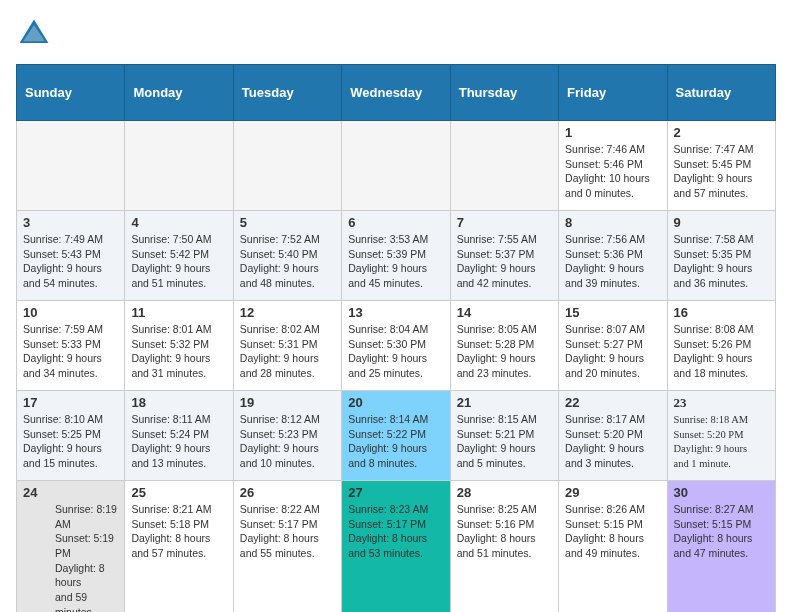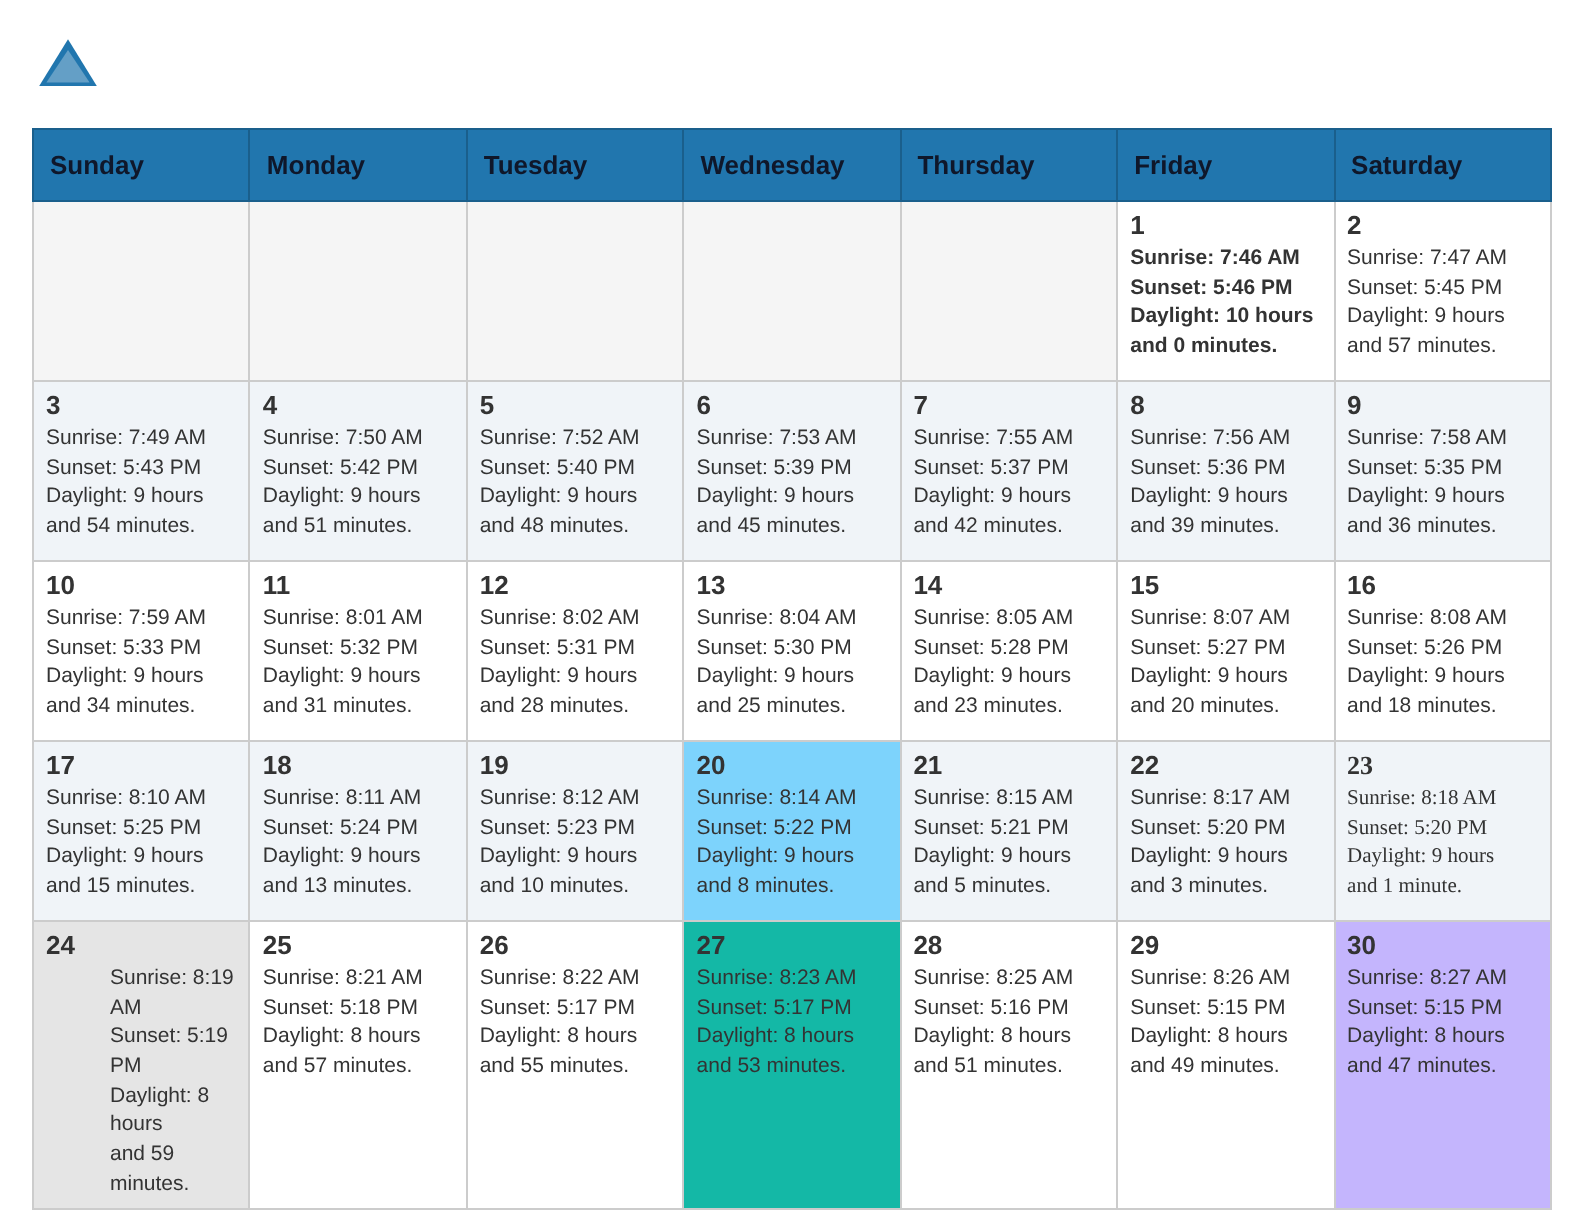--- a/index.html
+++ b/index.html
@@ -52,23 +52,23 @@
       font-size: 14px;
       color: #555;
     }
     .calendar {
       width: 100%;
       border-collapse: collapse;
       table-layout: fixed;
     }
     .calendar th {
       background: #2176ae;
-      color: #0f172a;
+      color: #ffffff;
       text-align: left;
-      padding: 10px 8px;
+      padding: 20px 8px;
       font-size: 13px;
       font-weight: bold;
       border: 1px solid #1a5f8c;
     }
     .calendar td {
       vertical-align: top;
       border: 1px solid #ccc;
       padding: 4px 6px;
       height: 90px;
       background: #fff;
@@ -128,21 +128,21 @@
   </thead>
   <tbody id="calendar-body">
       <tr>
         <td class="empty"></td>
         <td class="empty"></td>
         <td class="empty"></td>
         <td class="empty"></td>
         <td class="empty"></td>
         <td style="background: rgb(255, 255, 255);">
           <span class="day-number">1</span>
-          <div class="day-info" style="white-space: pre-line; font-weight: bold;">Sunrise: 7:46 AM
+          <div class="day-info" style="white-space: pre-line;">Sunrise: 7:46 AM
 Sunset: 5:46 PM
 Daylight: 10 hours
 and 0 minutes.</div>
         </td>
         <td style="background: rgb(255, 255, 255);">
           <span class="day-number">2</span>
           <div class="day-info" style="white-space: pre-line;">Sunrise: 7:47 AM
 Sunset: 5:45 PM
 Daylight: 9 hours
 and 57 minutes.</div>
@@ -165,21 +165,21 @@
         </td>
         <td style="background: rgb(240, 244, 248);">
           <span class="day-number">5</span>
           <div class="day-info" style="white-space: pre-line;">Sunrise: 7:52 AM
 Sunset: 5:40 PM
 Daylight: 9 hours
 and 48 minutes.</div>
         </td>
         <td style="background: rgb(240, 244, 248);">
           <span class="day-number">6</span>
-          <div class="day-info" style="white-space: pre-line;">Sunrise: 7:53 AM
+          <div class="day-info" style="white-space: pre-line;">Sunrise: 3:53 AM
 Sunset: 5:39 PM
 Daylight: 9 hours
 and 45 minutes.</div>
         </td>
         <td style="background: rgb(240, 244, 248);">
           <span class="day-number">7</span>
           <div class="day-info" style="white-space: pre-line;">Sunrise: 7:55 AM
 Sunset: 5:37 PM
 Daylight: 9 hours
 and 42 minutes.</div>

